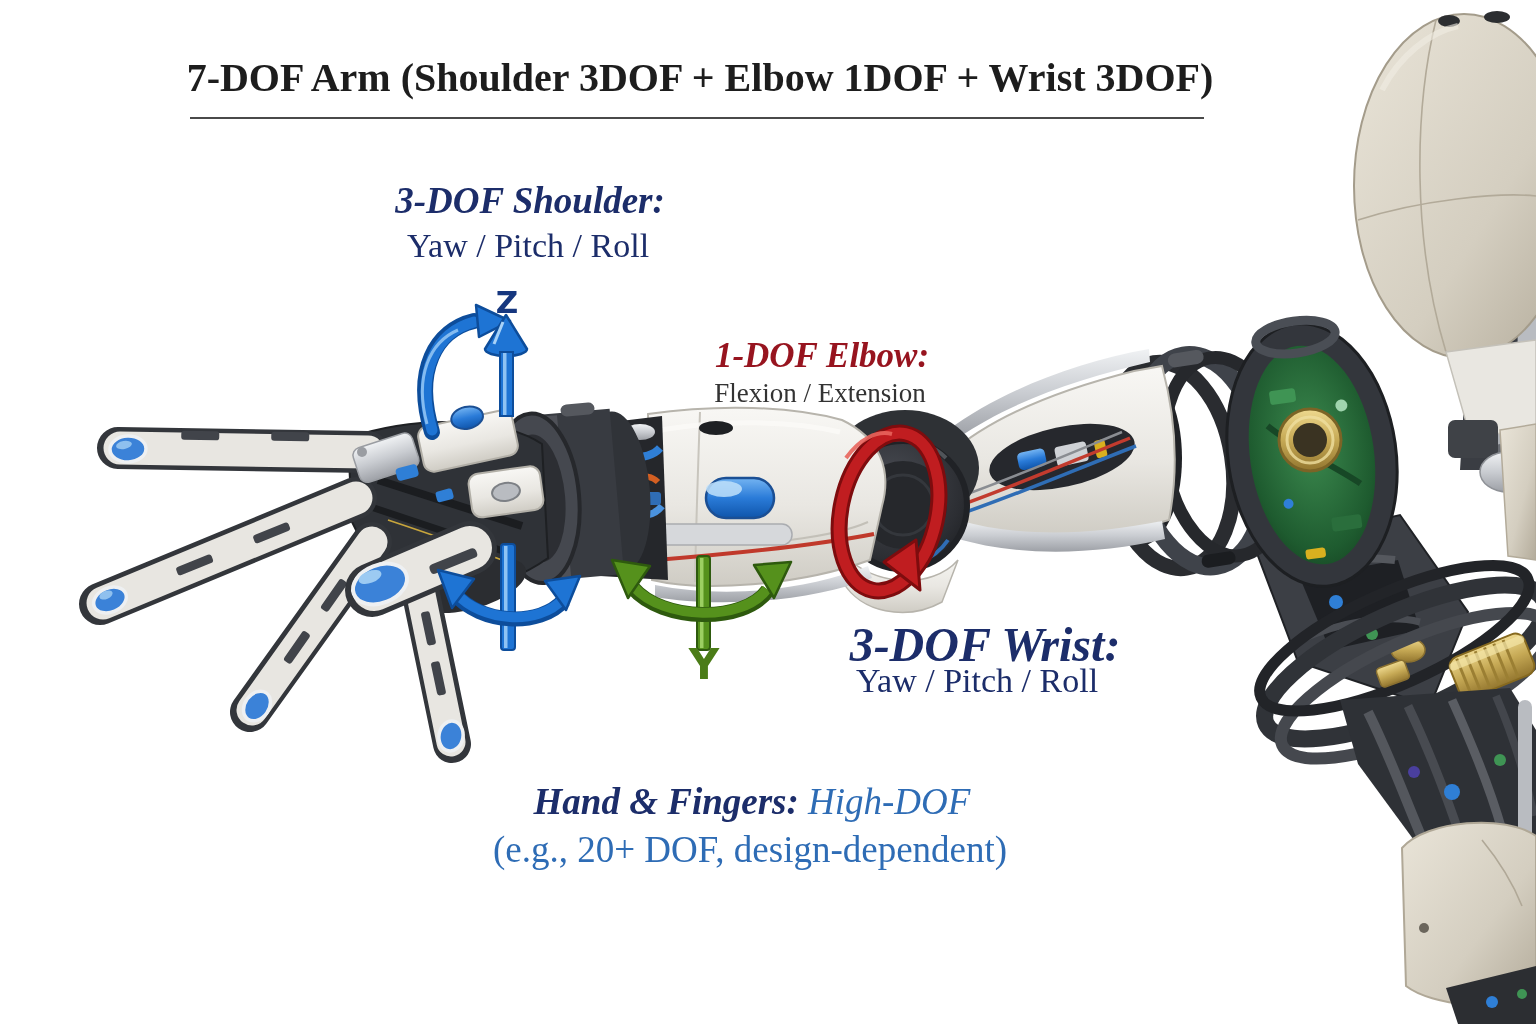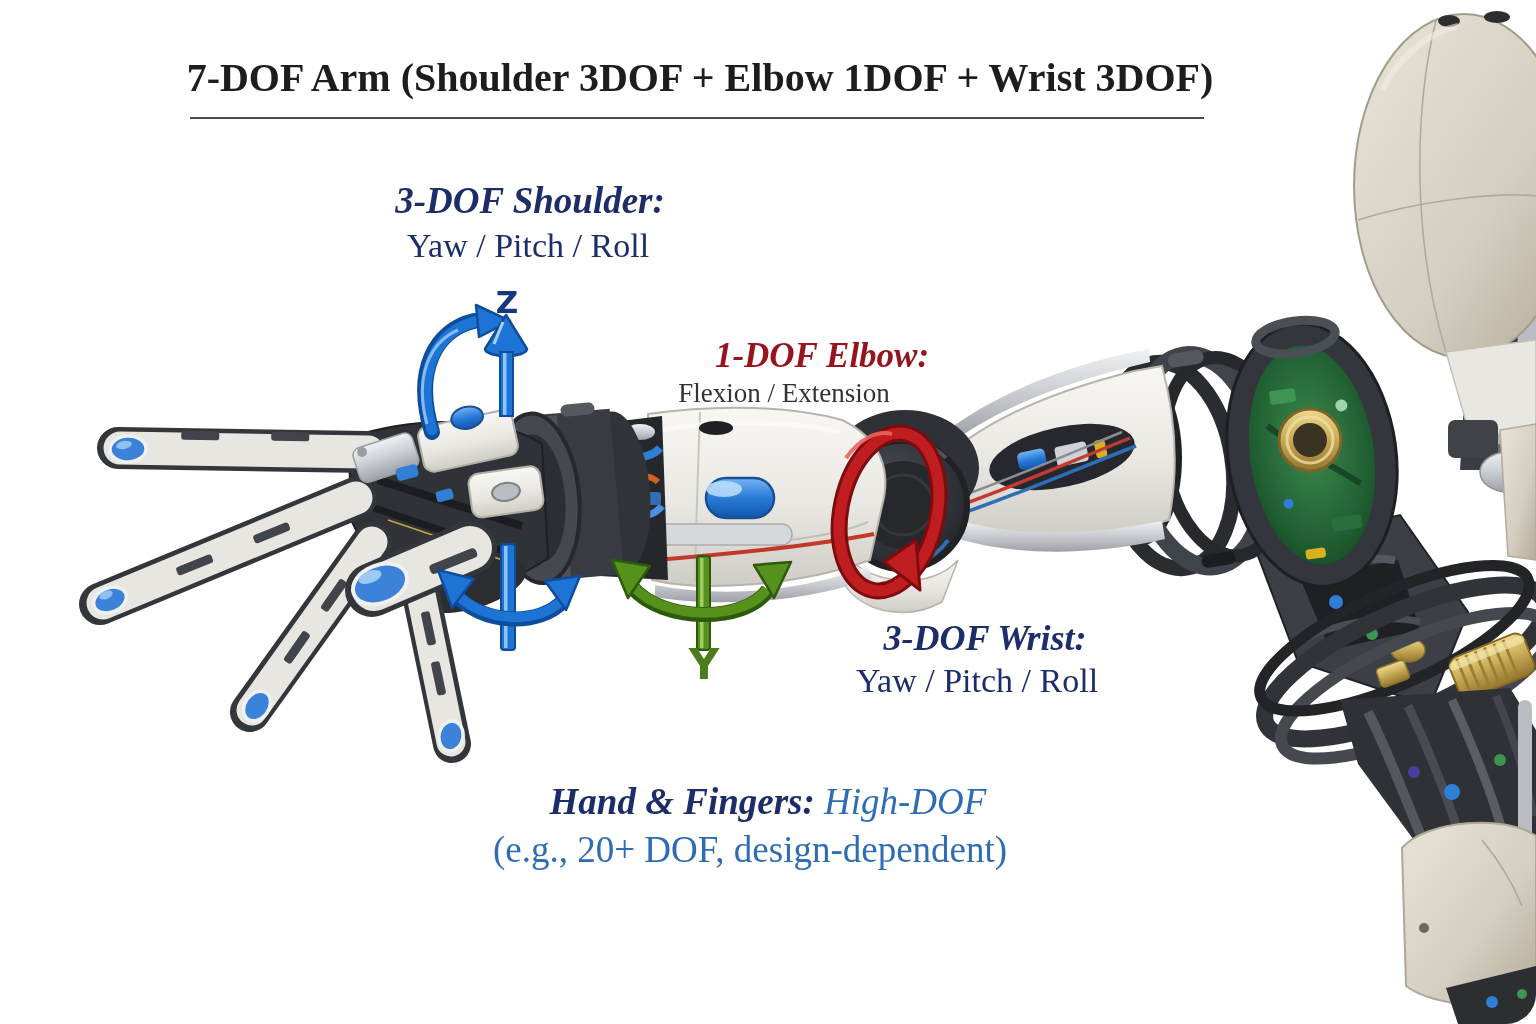--- a/index.html
+++ b/index.html
@@ -1,30 +1,30 @@
 <!DOCTYPE html>
 <html><head>
 <meta charset="utf-8">
 <style>
   html,body{margin:0;padding:0;background:#ffffff;}
   .stage{
     position:relative;width:1536px;height:1024px;overflow:hidden;
-    background:#ffffff;font-family:"Liberation Serif",serif;border-radius:30px;
+    background:#ffffff;font-family:"Liberation Serif",serif;
   }
   .stage svg.art{position:absolute;left:0;top:0;}
   .label{position:absolute;transform:translateX(-50%);text-align:center;white-space:nowrap;line-height:1.08;}
   .title{font-size:40px;font-weight:700;color:#1d1d1d;letter-spacing:0px;}
   .rule{position:absolute;height:0;border-top:2px solid #4a4a4a;}
   .navy{color:#1c2d6a;}
   .heading{font-weight:700;font-style:italic;}
   .shoulder-h{font-size:37px;}
   .shoulder-s{font-size:34px;}
   .elbow-h{font-size:35px;color:#97141f;}
   .elbow-s{font-size:27px;color:#333333;}
-  .wrist-h{font-size:36px;}
+  .wrist-h{font-size:48px;}
   .wrist-s{font-size:34px;}
   .hand-l1{font-size:37px;}
   .hand-l2{font-size:37px;color:#2e6cb5;}
   .hand-hl{font-weight:400;color:#2e6cb5;}
   .axis-letter{position:absolute;transform:translateX(-50%);font-family:"DejaVu Sans",sans-serif;font-weight:700;}
   .z-letter{font-size:31px;color:#16377f;}
   .y-letter{font-size:42px;color:#4b7c17;}
 </style>
 </head>
 <body>
@@ -350,30 +350,30 @@
   <div class="label title" style="left:700px;top:56px;">7-DOF Arm (Shoulder 3DOF + Elbow 1DOF + Wrist 3DOF)</div>
   <div class="rule" style="left:190px;top:117px;width:1014px;"></div>
 
   <div>
     <div class="label navy heading shoulder-h" style="left:530px;top:181px;">3-DOF Shoulder:</div>
     <div class="label navy shoulder-s" style="left:528px;top:228px;">Yaw / Pitch / Roll</div>
   </div>
 
   <div>
     <div class="label heading elbow-h" style="left:822px;top:337px;">1-DOF Elbow:</div>
-    <div class="label elbow-s" style="left:784px;top:379px;">Flexion / Extension</div>
+    <div class="label elbow-s" style="left:820px;top:379px;">Flexion / Extension</div>
   </div>
 
   <div>
     <div class="label navy heading wrist-h" style="left:985px;top:619px;">3-DOF Wrist:</div>
     <div class="label navy wrist-s" style="left:977px;top:663px;">Yaw / Pitch / Roll</div>
   </div>
 
   <div>
-    <div class="label navy heading hand-l1" style="left:768px;top:782px;">
+    <div class="label navy heading hand-l1" style="left:752px;top:782px;">
       <span>Hand &amp; Fingers:</span>
       <span class="hand-hl">High-DOF</span>
     </div>
     <div class="label hand-l2" style="left:750px;top:830px;text-align:center;">(e.g., 20+ DOF, design-dependent)</div>
   </div>
 
   <div class="axis-letter z-letter" style="left:507px;top:284px;">Z</div>
   <div class="axis-letter y-letter" style="left:704px;top:640px;">Y</div>
 
 </div>

